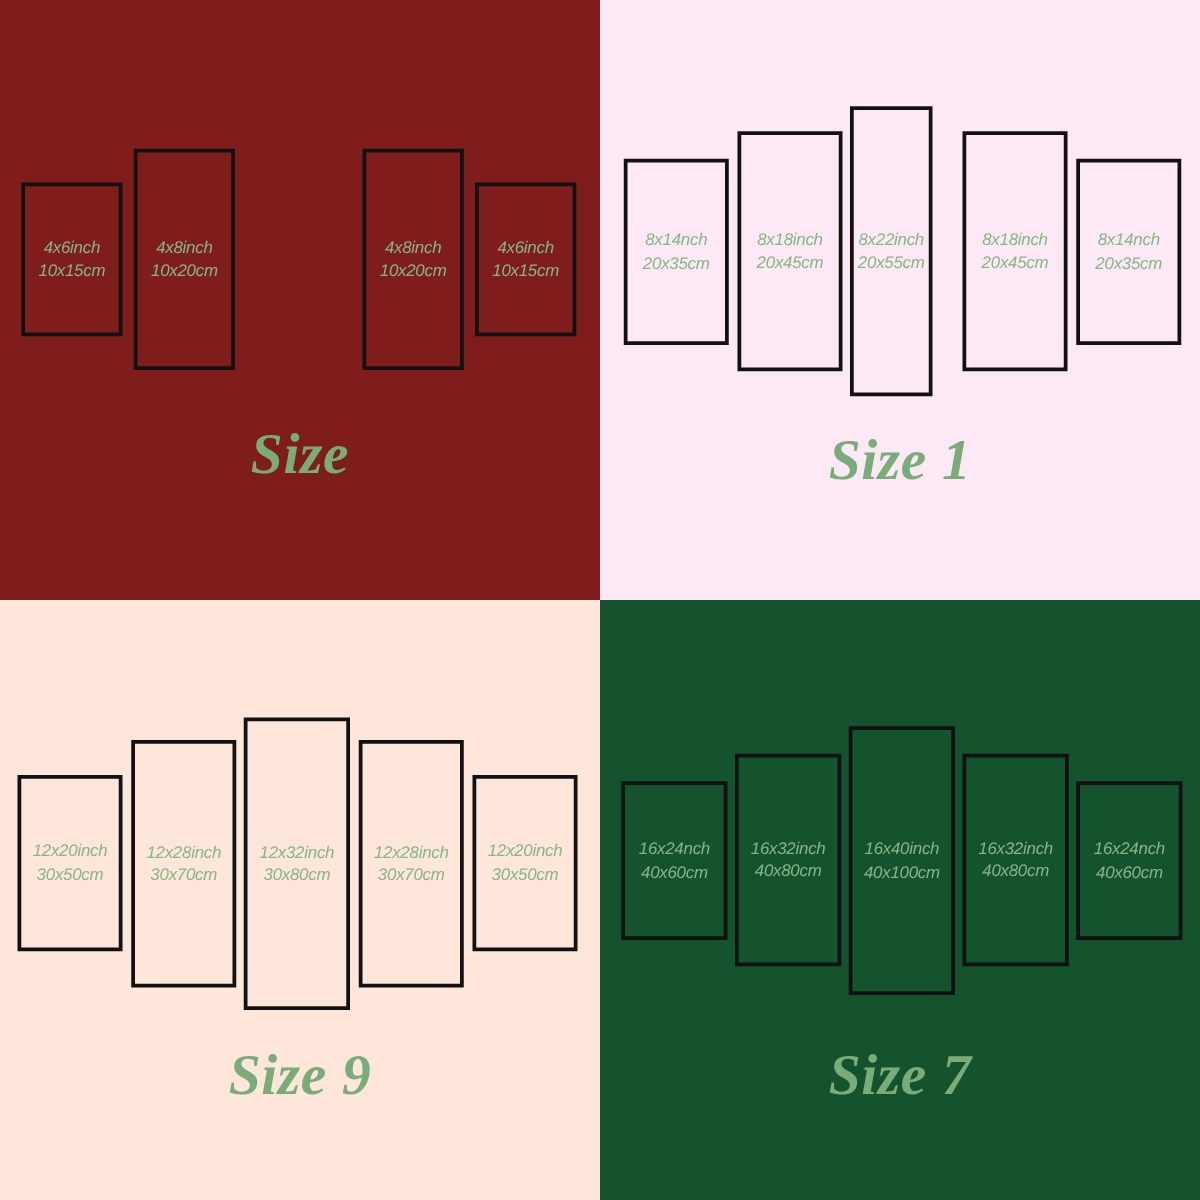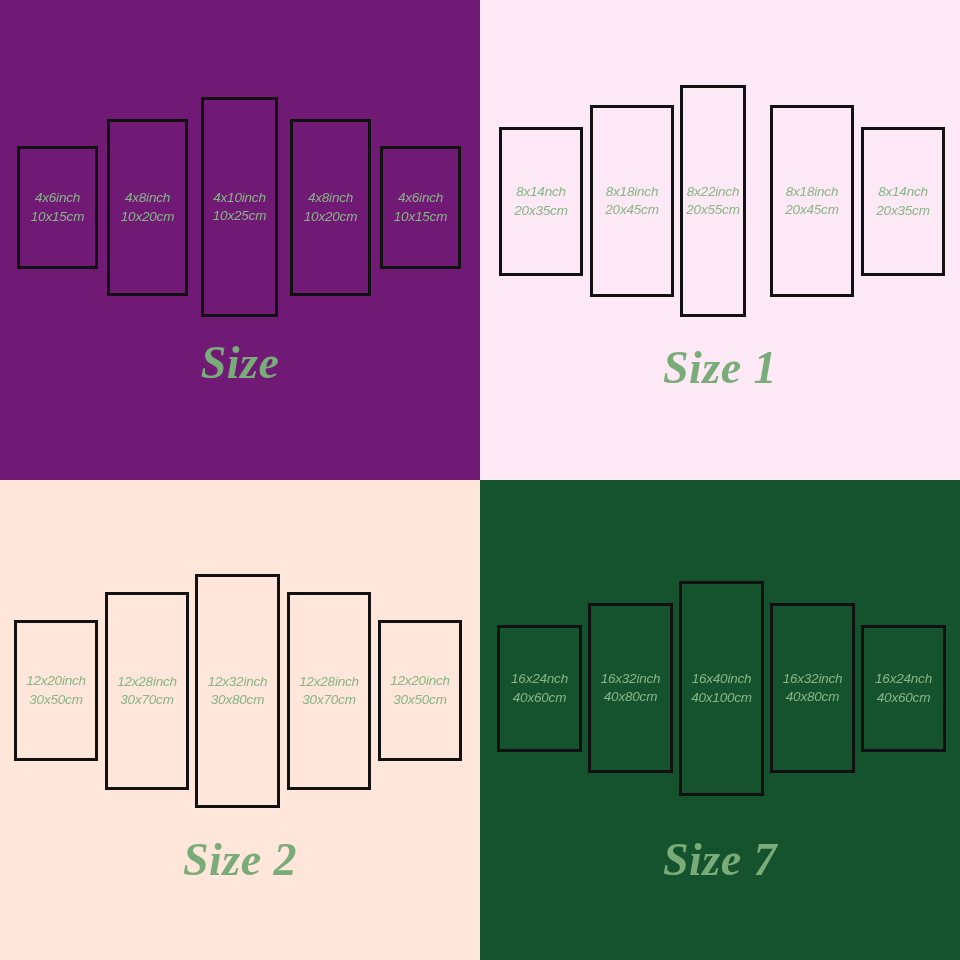--- a/index.html
+++ b/index.html
@@ -72,30 +72,27 @@
     font-size: 46px;
     line-height: 1;
     color: #7aac79;
     letter-spacing: 0.5px;
   }
 </style>
 </head>
 <body>
 
 <div id="chart-root">
-    <div class="quadrant" style="left: 0px; top: 0px; background: #701a75;">
+    <div class="quadrant" style="left: 0px; top: 0px; background: #7f1d1d;">
       <div class="panel-group">
         <div class="panel" style="left: 17px; top: 146px; width: 81px; height: 123px; border-color: rgb(17, 17, 17);">
           <div class="panel-label" style="color: rgb(135, 181, 135);"><span>4x6inch</span><span class="line2">10x15cm</span></div>
         </div>
         <div class="panel" style="left: 107px; top: 119px; width: 81px; height: 177px; border-color: rgb(17, 17, 17);">
           <div class="panel-label" style="color: rgb(135, 181, 135);"><span>4x8inch</span><span class="line2">10x20cm</span></div>
-        </div>
-        <div class="panel" style="left: 201px; top: 97px; width: 77px; height: 220px; border-color: rgb(17, 17, 17);">
-          <div class="panel-label" style="color: rgb(135, 181, 135);"><span>4x10inch</span><span class="line2">10x25cm</span></div>
         </div>
         <div class="panel" style="left: 290px; top: 119px; width: 81px; height: 177px; border-color: rgb(17, 17, 17);">
           <div class="panel-label" style="color: rgb(135, 181, 135);"><span>4x8inch</span><span class="line2">10x20cm</span></div>
         </div>
         <div class="panel" style="left: 380px; top: 146px; width: 81px; height: 123px; border-color: rgb(17, 17, 17);">
           <div class="panel-label" style="color: rgb(135, 181, 135);"><span>4x6inch</span><span class="line2">10x15cm</span></div>
         </div>
       </div>
       <div class="quadrant-title" style="top: 340px; color: rgb(122, 172, 121);">Size</div>
     </div>
@@ -130,21 +127,21 @@
         <div class="panel" style="left: 195px; top: 94px; width: 85px; height: 234px; border-color: rgb(17, 17, 17);">
           <div class="panel-label" style="color: rgb(135, 181, 135);"><span>12x32inch</span><span class="line2">30x80cm</span></div>
         </div>
         <div class="panel" style="left: 287px; top: 112px; width: 84px; height: 198px; border-color: rgb(17, 17, 17);">
           <div class="panel-label" style="color: rgb(135, 181, 135);"><span>12x28inch</span><span class="line2">30x70cm</span></div>
         </div>
         <div class="panel" style="left: 378px; top: 140px; width: 84px; height: 141px; border-color: rgb(17, 17, 17);">
           <div class="panel-label" style="color: rgb(135, 181, 135);"><span>12x20inch</span><span class="line2">30x50cm</span></div>
         </div>
       </div>
-      <div class="quadrant-title" style="top: 357px; color: rgb(122, 172, 121);">Size 2</div>
+      <div class="quadrant-title" style="top: 357px; color: rgb(122, 172, 121);">Size 9</div>
     </div>
     <div class="quadrant" style="left: 480px; top: 480px; background: #14532d;">
       <div class="panel-group">
         <div class="panel" style="left: 17px; top: 145px; width: 85px; height: 127px; border-color: rgb(17, 17, 17);">
           <div class="panel-label" style="color: rgb(135, 181, 135);"><span>16x24nch</span><span class="line2">40x60cm</span></div>
         </div>
         <div class="panel" style="left: 108px; top: 123px; width: 85px; height: 170px; border-color: rgb(17, 17, 17);">
           <div class="panel-label" style="color: rgb(135, 181, 135);"><span>16x32inch</span><span class="line2">40x80cm</span></div>
         </div>
         <div class="panel" style="left: 199px; top: 101px; width: 85px; height: 215px; border-color: rgb(17, 17, 17);">

